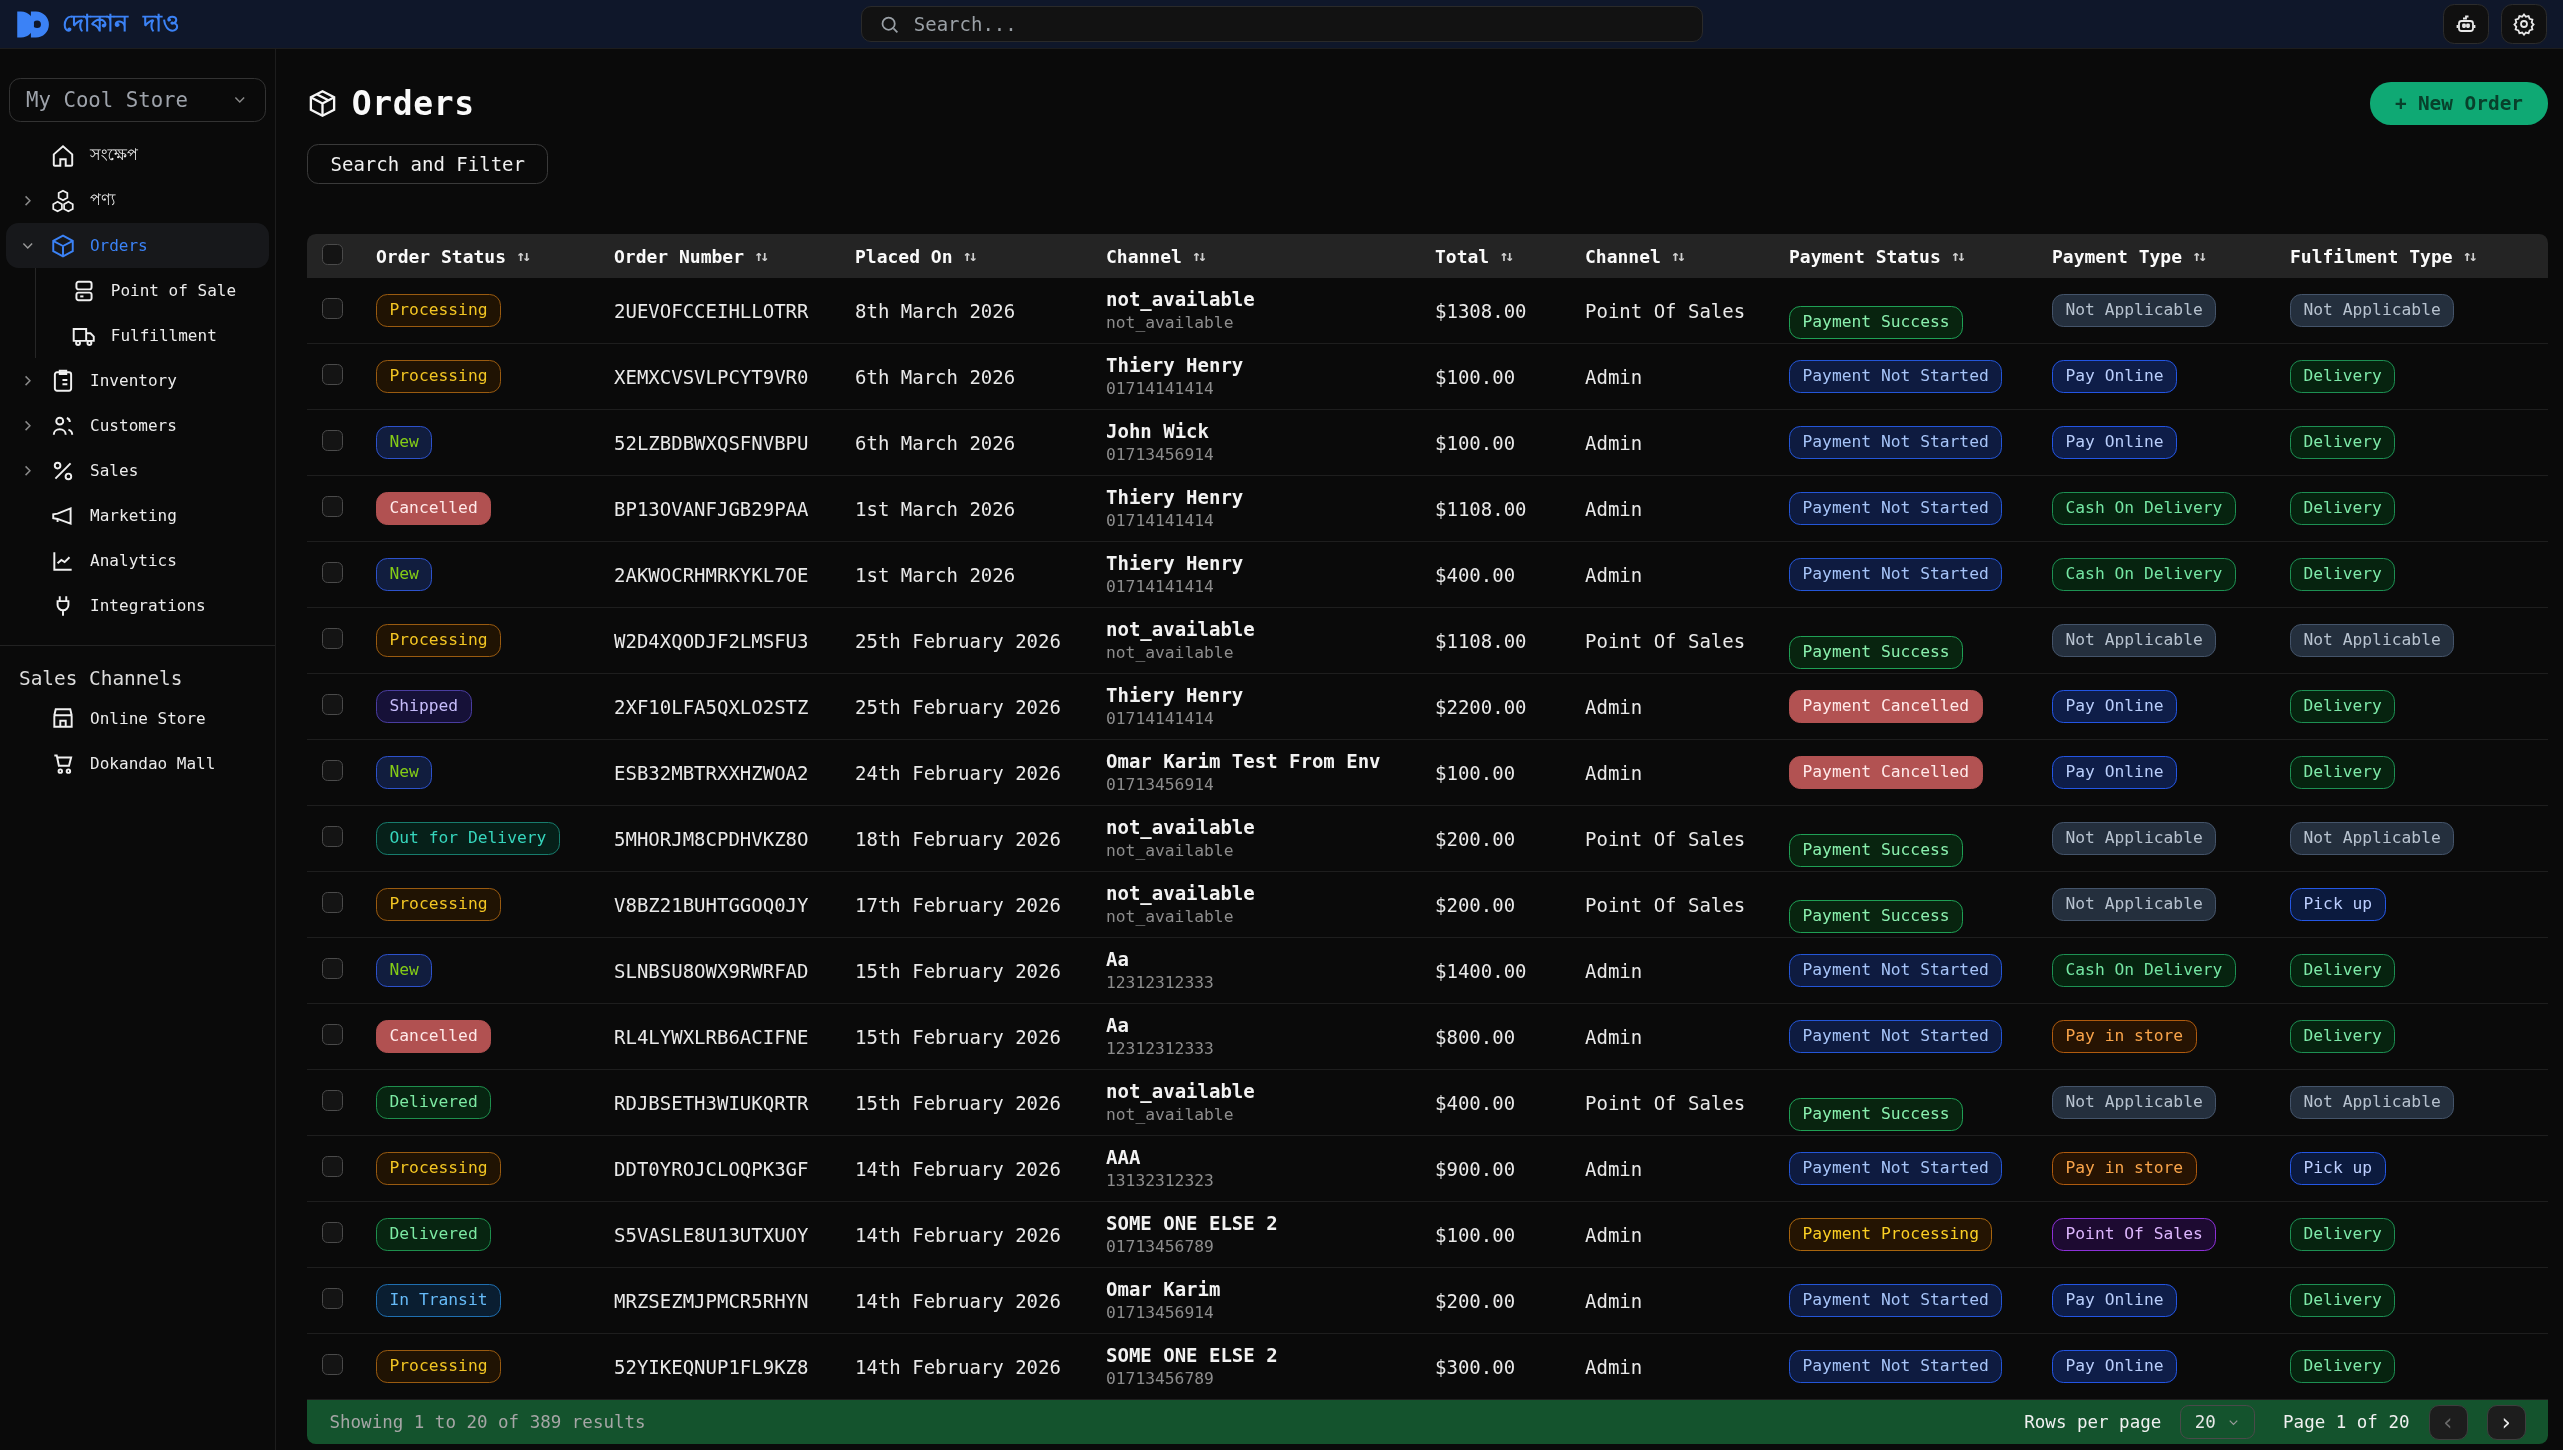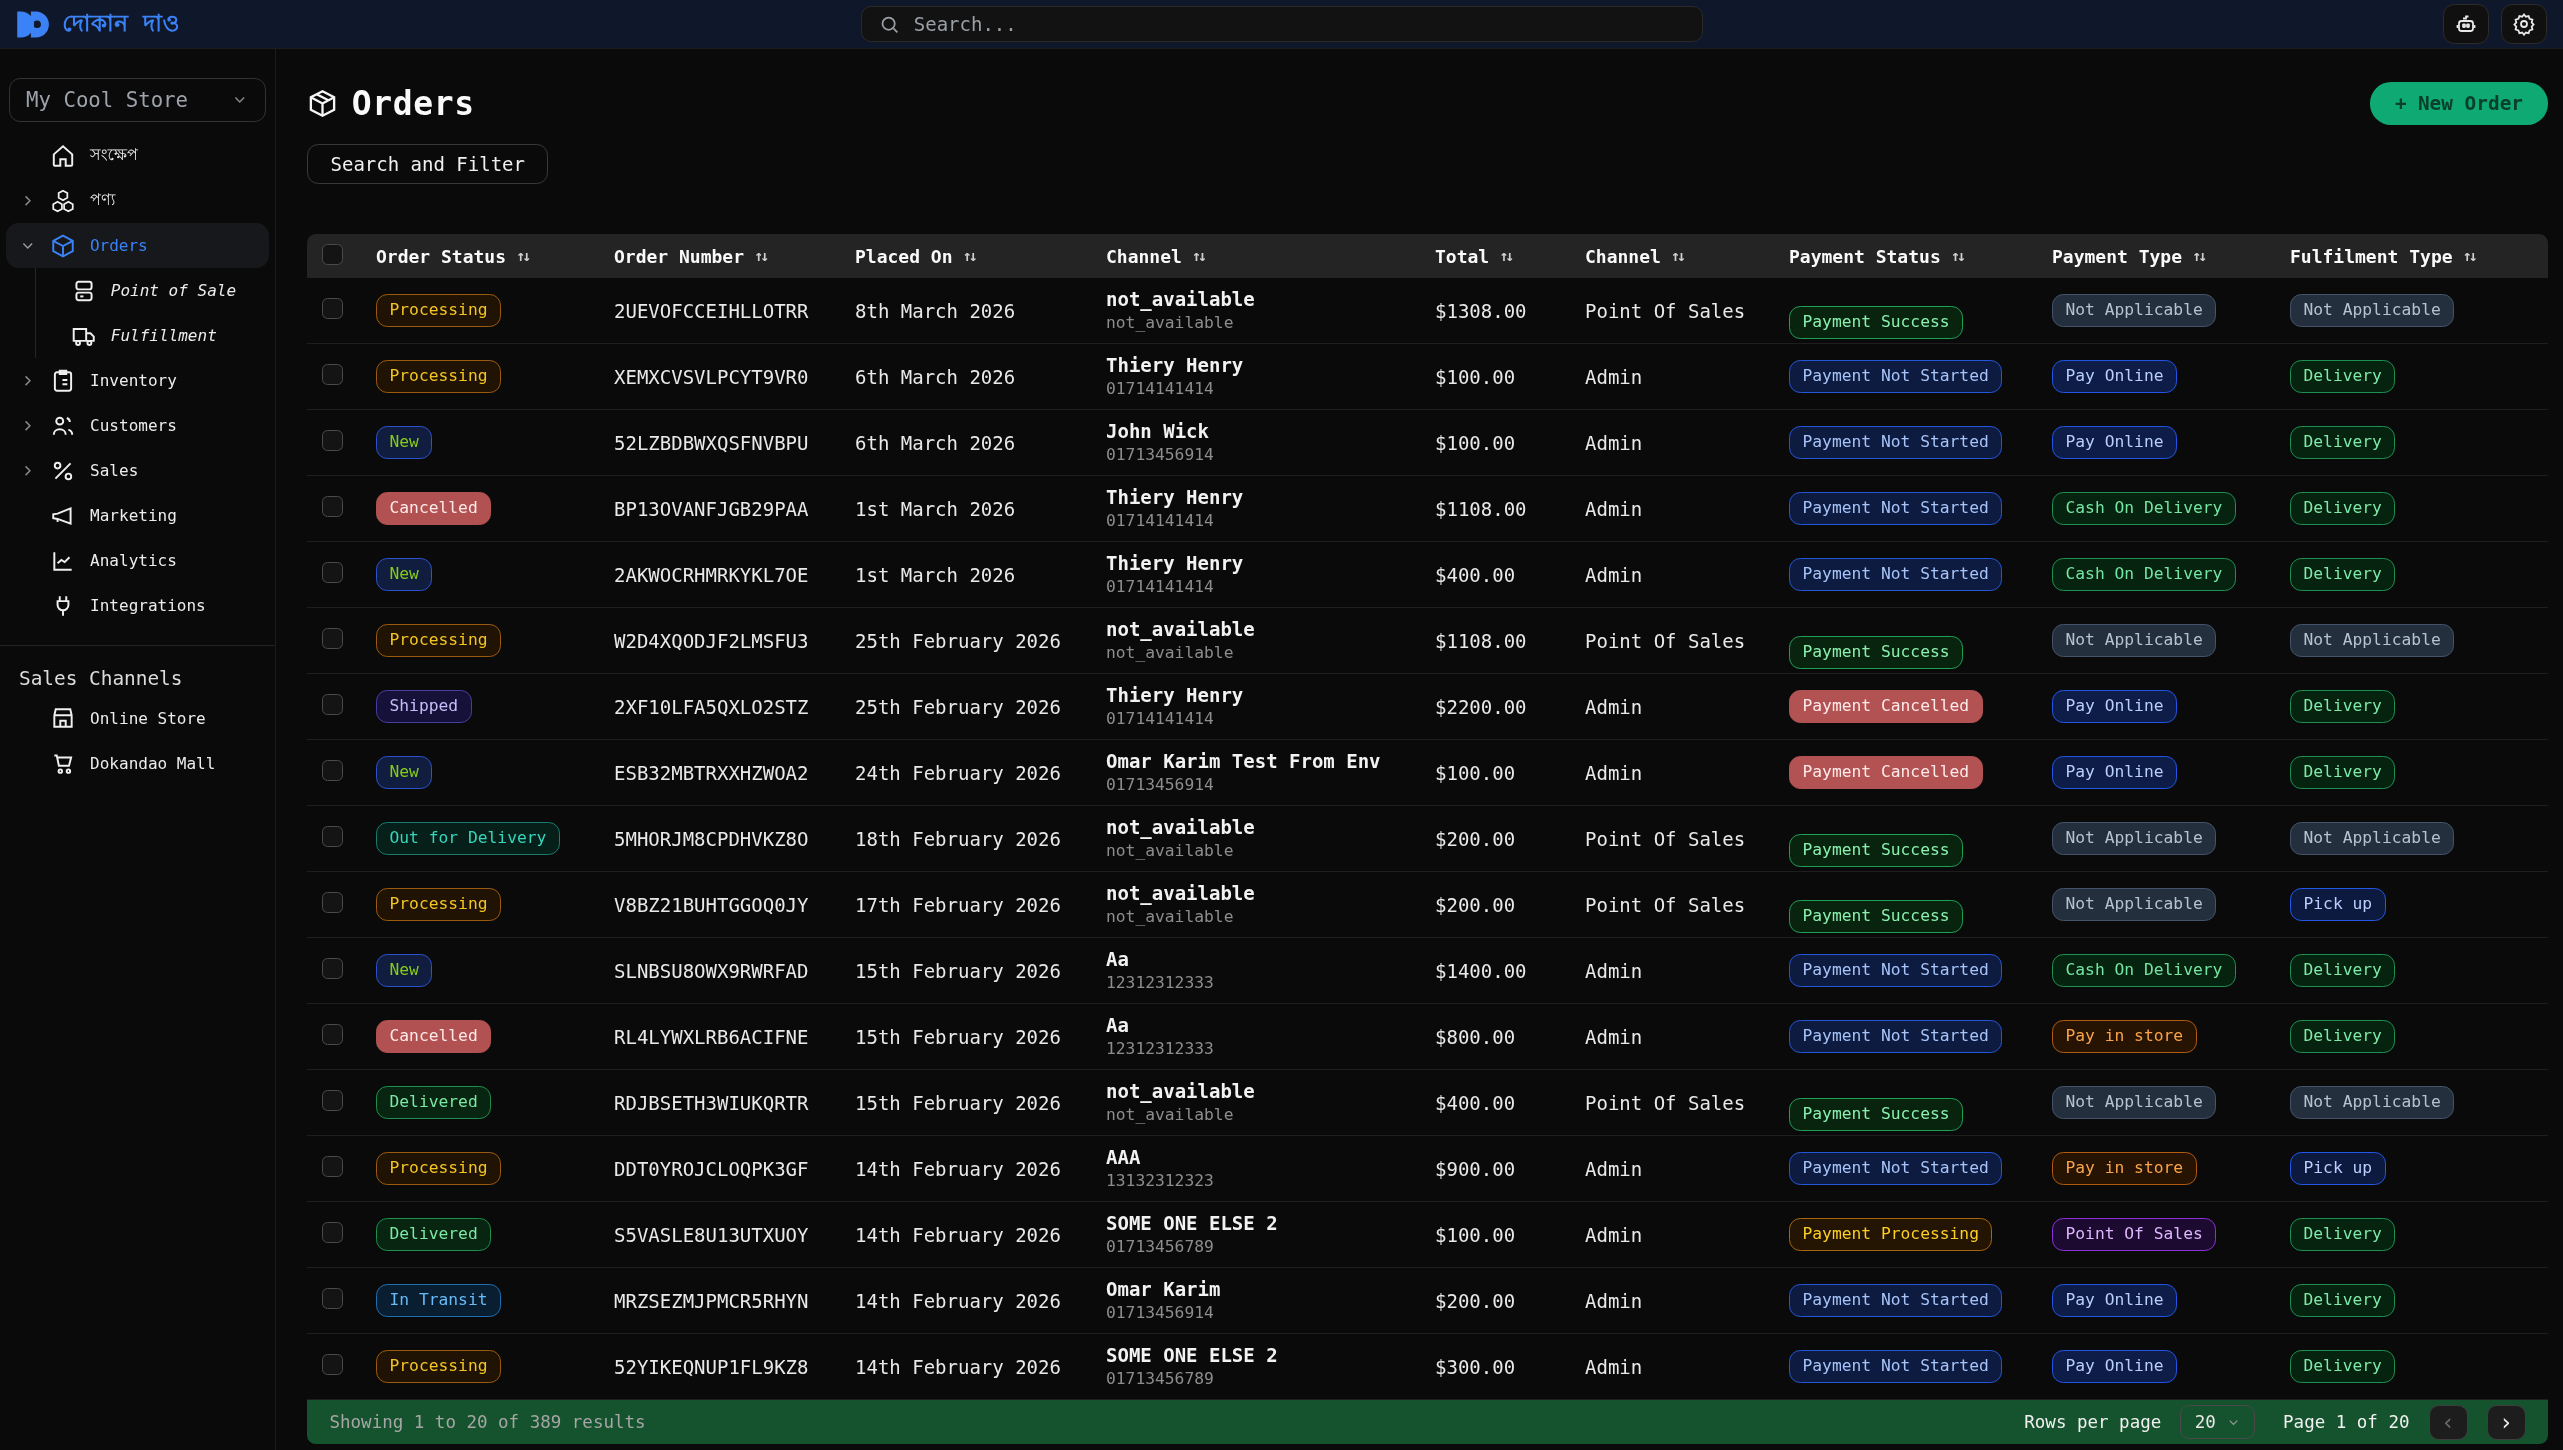--- a/index.html
+++ b/index.html
@@ -28,21 +28,21 @@
     display:flex; align-items:center; justify-content:space-between; padding:0 16.3px; color:#9ea3ab; font-size:20.7px; }
   .nav { margin-top:11.3px; }
   .nav-item { display:flex; align-items:center; gap:13.8px; height:45px; padding:0 11.3px 0 19px;
     font-size:16px; color:#ececec; cursor:pointer; }
   .nav-item .chev { width:17.5px; color:#8a8a8a; flex:none; }
   .nav-item .nicon { width:26px; flex:none; color:#f0f0f0; }
   .nav-item.active { background:#17181b; border-radius:12.5px; margin:0 6.3px; padding:0 5px 0 12.5px; color:#3b82f6; }
   .nav-item.active .nicon, .nav-item.active .chev { color:#3b82f6; }
   .nav-item.active .chev { color:#9a9a9a; }
   .subnav { margin-left:35px; border-left:1.3px solid #262626; }
-  .subnav .nav-item { height:45px; padding-left:35px; gap:13.8px;font-style:italic; }
+  .subnav .nav-item { height:45px; padding-left:35px; gap:13.8px; }
   .side-divider { border-top:1.3px solid #222; margin:16.3px 0 0; }
   .section-label { padding:21px 0 6.3px 19px; font-size:19.4px; color:#dcdcdc; }
 
   
   .main { flex:1; padding:33px 15px 0 31px; }
   .page-head { display:flex; align-items:center; justify-content:space-between; }
   .title-group { display:flex; align-items:center; gap:13.8px; }
   .page-title { font-size:33px; font-weight:700; color:#fafafa; letter-spacing:0.6px; }
   .new-order-btn { height:43px; border:none; border-radius:21px; background:#0fa974; color:#08402b;
     font-family:inherit; font-size:19.4px; font-weight:700; padding:0 25px; display:flex; align-items:center; gap:11.3px; cursor:pointer; }

